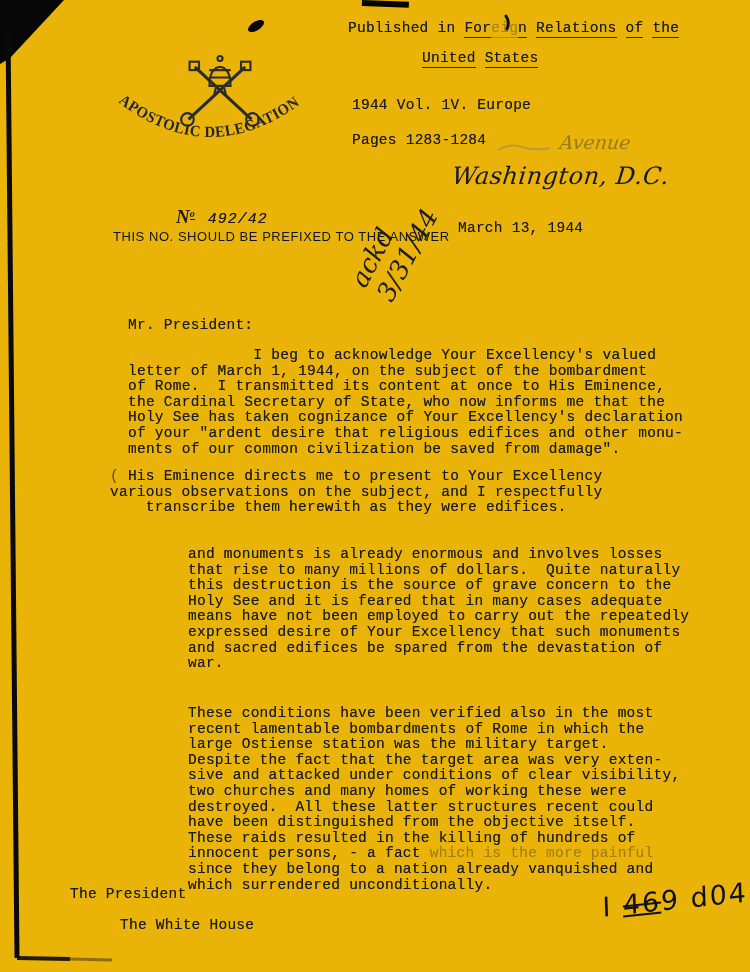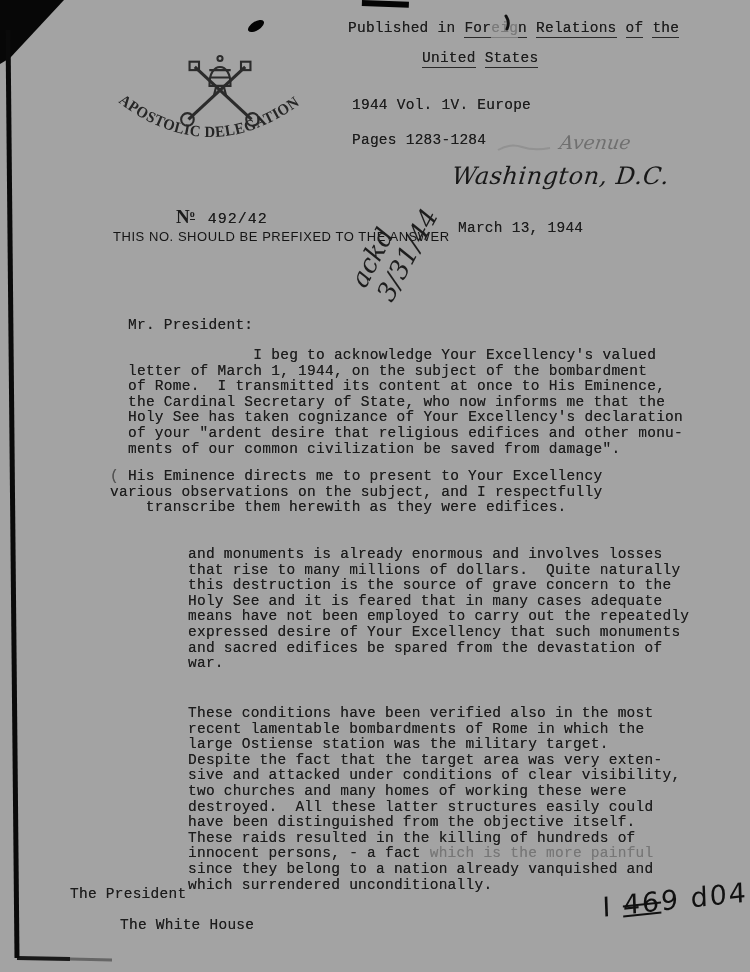--- a/index.html
+++ b/index.html
@@ -1,33 +1,33 @@
 <!DOCTYPE html>
 <html><head>
 <meta charset="utf-8">
 <style>
   html,body{margin:0;padding:0;background:#e8e8e6;}
   .page{
-    position:relative;width:750px;height:972px;background:#a3a3a3;
+    position:relative;width:750px;height:972px;background:#eab308;
     overflow:hidden;font-family:"Liberation Mono","DejaVu Sans Mono",monospace;
     color:#1c1c1c;
   }
   .abs{position:absolute;}
   
   .typed{font-family:"Liberation Mono","DejaVu Sans Mono",monospace;font-size:14.5px;
          letter-spacing:.25px;color:#1c1c1c;text-shadow:0 0 .6px rgba(20,20,20,.65);}
   .tline{white-space:pre;line-height:15.6px;}
   .u{border-bottom:1.5px solid #2a2a2a;padding-bottom:1px;}
   .faded{opacity:.33;}
   .faded2{opacity:.3;}
   .tick{opacity:.6;}
   
   .country{font-family:"Liberation Serif","DejaVu Serif",serif;font-variant:small-caps;
            font-weight:bold;font-size:17px;letter-spacing:1.2px;color:#1e1e1e;}
-  .no-line{font-family:"Liberation Serif","DejaVu Serif",serif;color:#1b1b1b;}
+  .no-line{font-family:"Liberation Serif","DejaVu Serif",serif;color:#1b1b1b;font-style:italic;}
   .no-n{font-size:19px;font-weight:bold;}
   .no-o{font-size:10px;font-weight:bold;border-bottom:1px solid #1b1b1b;vertical-align:super;}
   .no-value{font-family:"Liberation Mono","DejaVu Sans Mono",monospace;font-size:15px;
             margin-left:13px;letter-spacing:1px;text-shadow:0 0 .6px rgba(20,20,20,.6);}
   .no-note{font-family:"Liberation Sans","DejaVu Sans",sans-serif;font-weight:normal;
            font-size:13px;letter-spacing:.55px;color:#141414;margin-left:13px;}
   .script{font-family:"DejaVu Serif","Liberation Serif",serif;font-style:italic;
           color:#181818;font-size:24px;letter-spacing:.5px;transform:skewX(-6deg);}
   .avenue{font-family:"DejaVu Serif","Liberation Serif",serif;font-style:italic;
           font-size:19px;color:#2a2a2a;opacity:.42;transform:skewX(-8deg);}
@@ -130,21 +130,21 @@
       <div class="tline">war.</div>
     </div>
 
   <div class="abs typed" style="left:188px;top:696px;margin-top:10px;">
       <div class="tline">These conditions have been verified also in the most</div>
       <div class="tline">recent lamentable bombardments of Rome in which the</div>
       <div class="tline">large Ostiense station was the military target.</div>
       <div class="tline">Despite the fact that the target area was very exten-</div>
       <div class="tline">sive and attacked under conditions of clear visibility,</div>
       <div class="tline">two churches and many homes of working these were</div>
-      <div class="tline">destroyed.  All these latter structures easily could</div>
+      <div class="tline">destroyed.  All these latter structures recent could</div>
       <div class="tline">have been distinguished from the objective itself.</div>
       <div class="tline">These raids resulted in the killing of hundreds of</div>
       <div class="tline"><span>innocent persons, - a fact </span><span class="faded">which is the more painful</span></div>
       <div class="tline">since they belong to a nation already vanquished and</div>
       <div class="tline">which surrendered unconditionally.</div>
     </div>
 
   <div class="abs typed" style="left:70px;top:886px;">The President</div>
   <div class="abs typed" style="left:120px;top:917px;">The White House</div>
 

